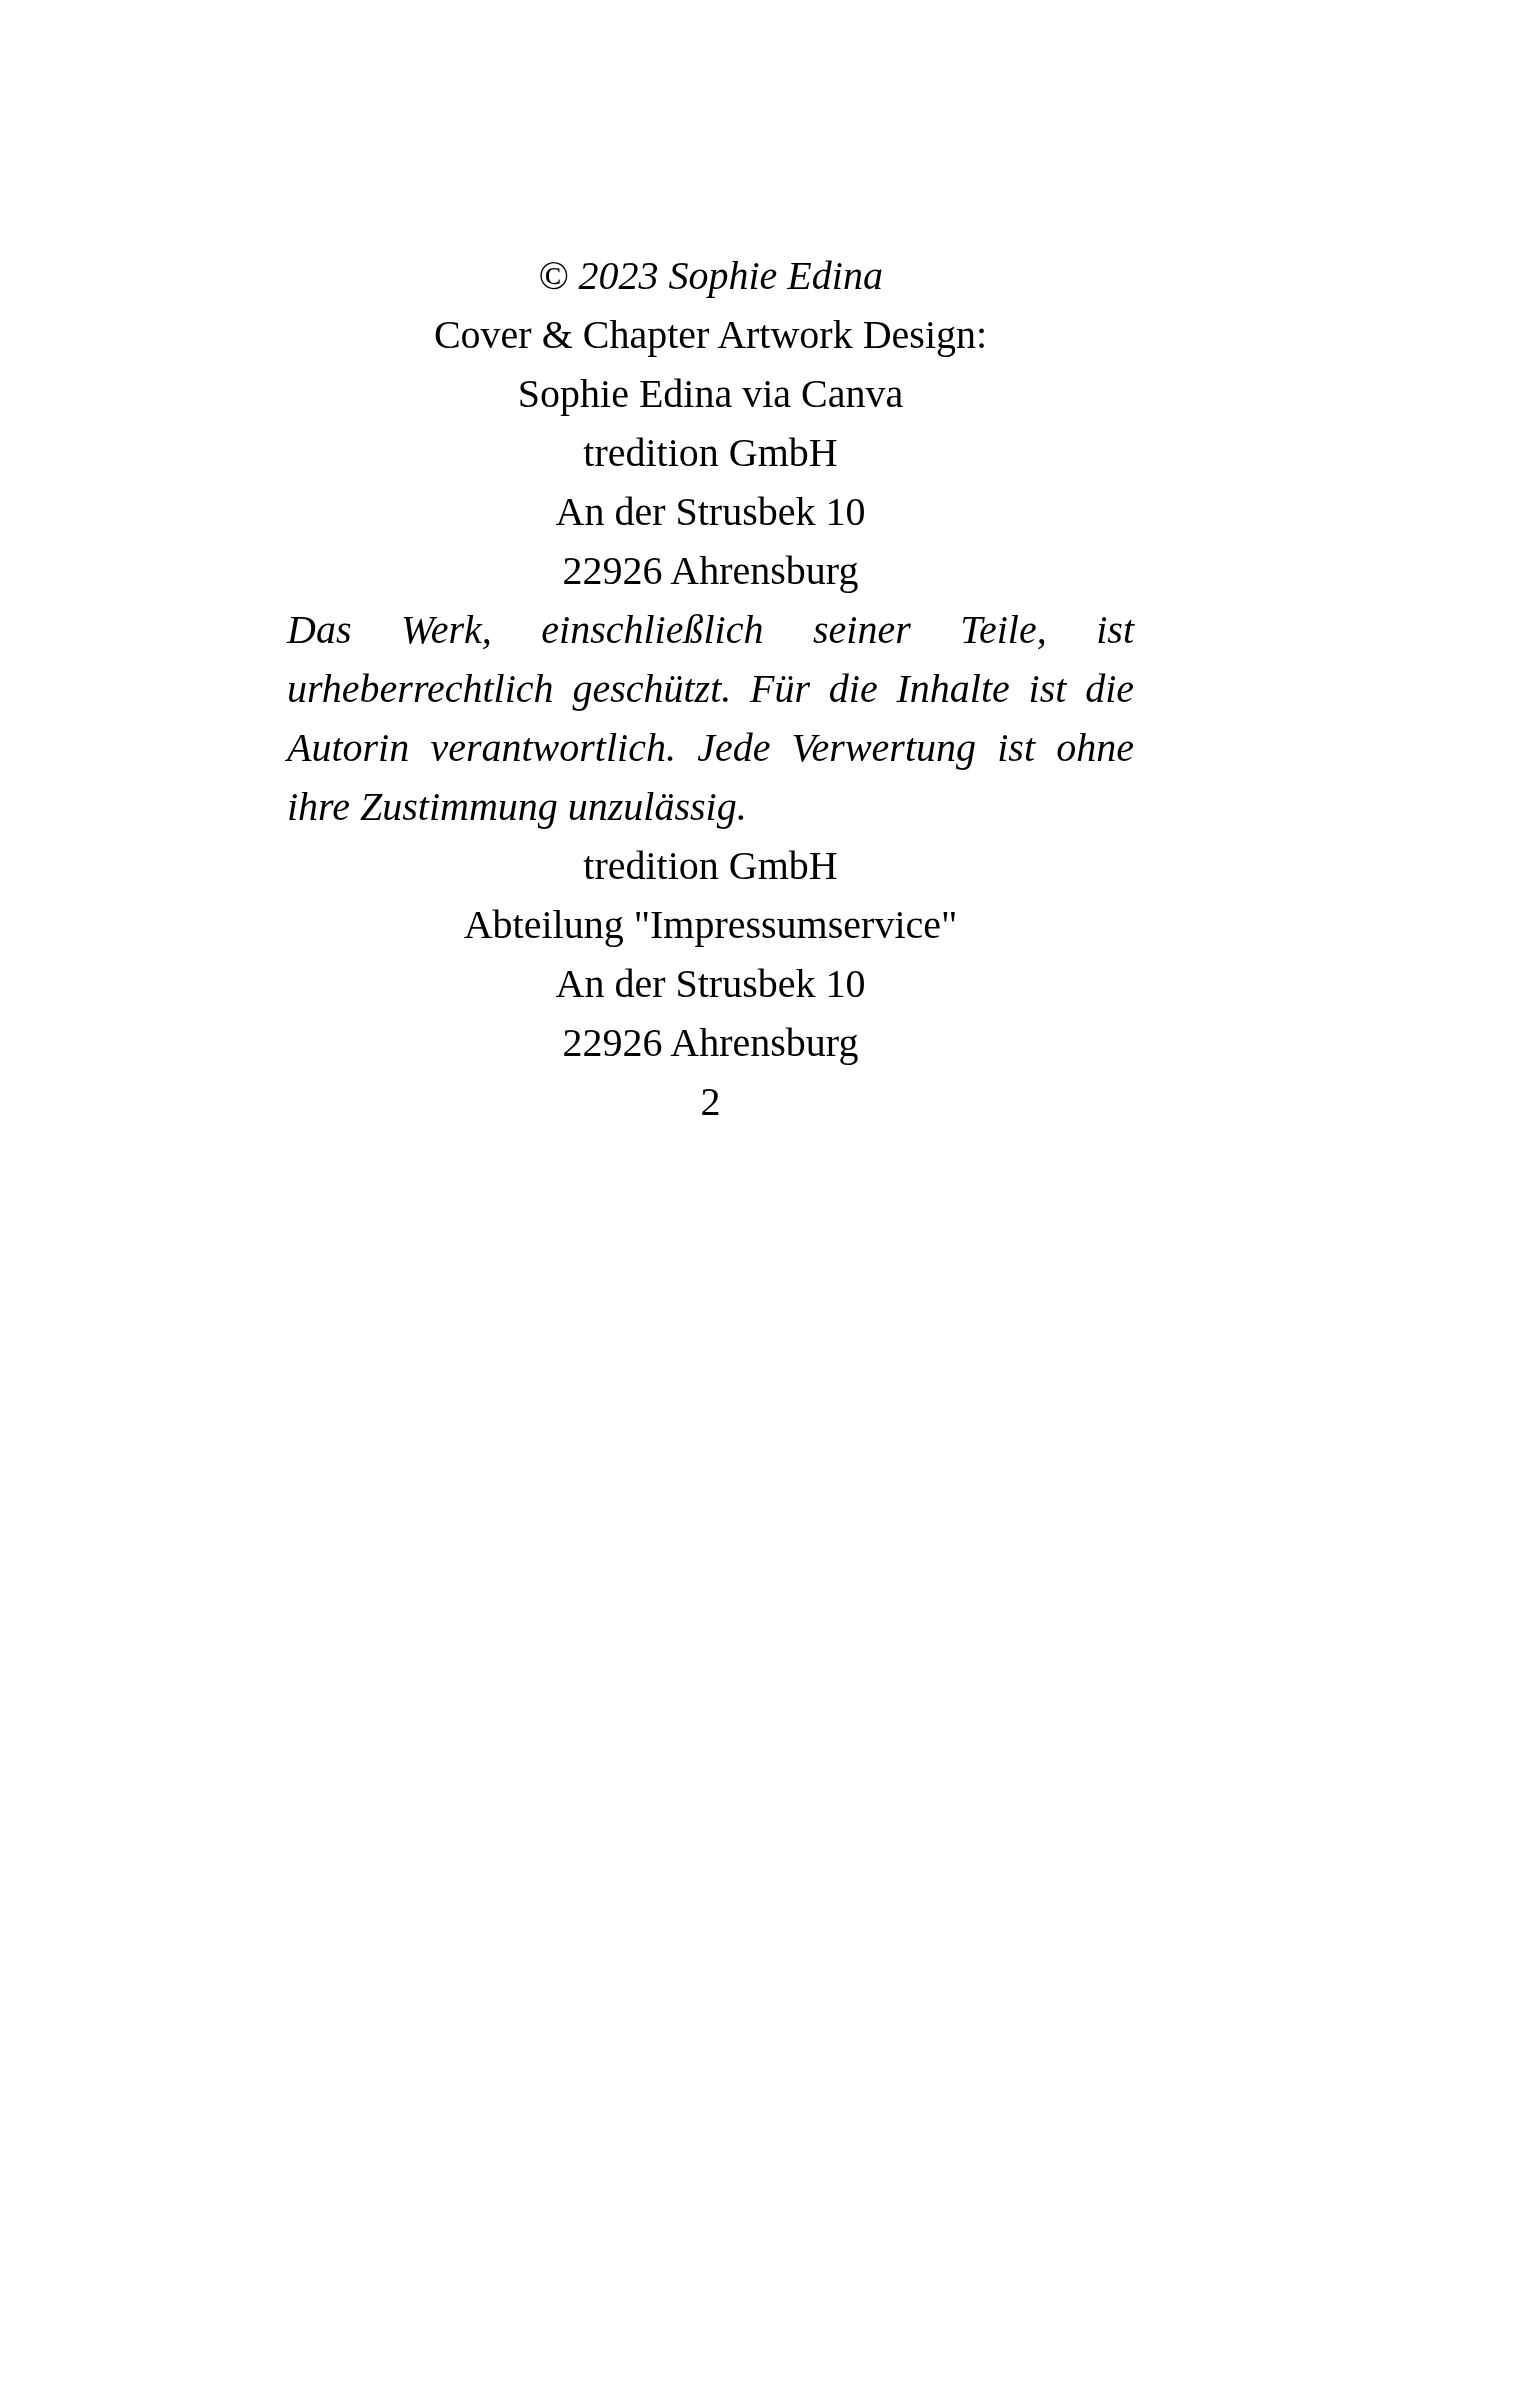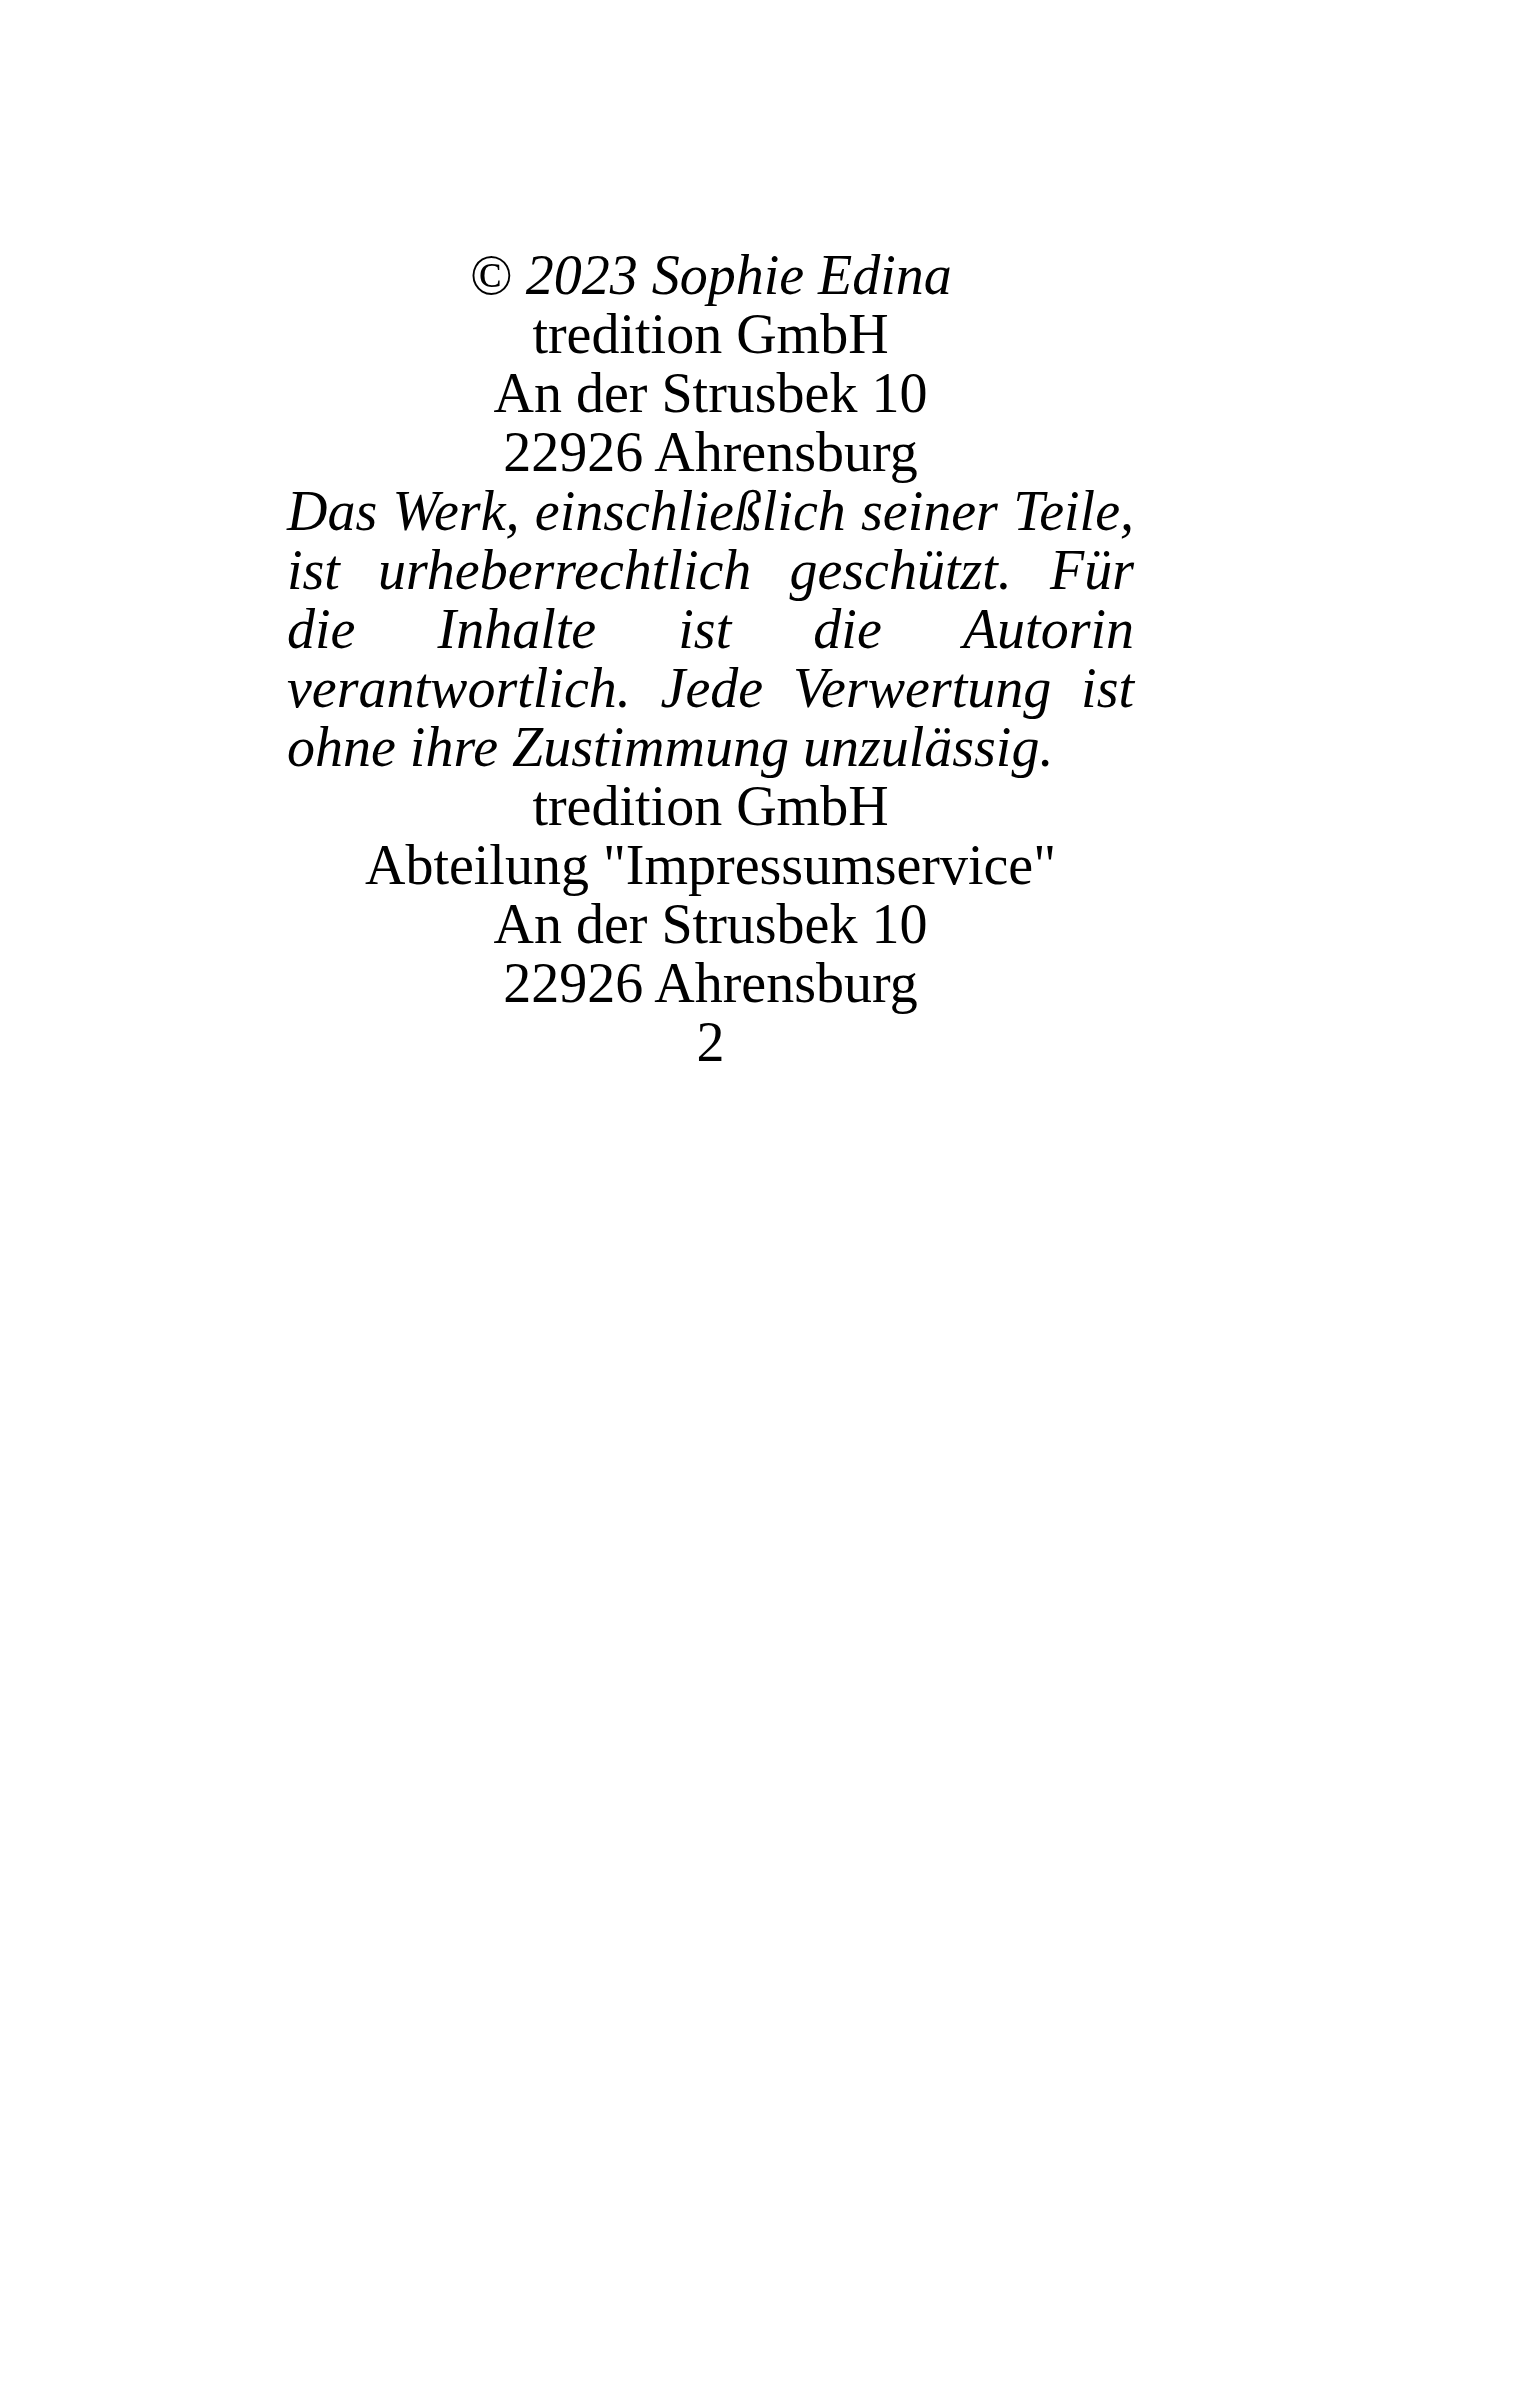--- a/index.html
+++ b/index.html
@@ -7,21 +7,21 @@
     padding: 0;
     background: #ffffff;
   }
   .page {
     position: relative;
     width: 1312px;
     height: 2401px;
     background: #ffffff;
     color: #000000;
     font-family: "Liberation Serif", serif;
-    font-size: 56px;
+    font-size: 40px;
     line-height: 59px;
     overflow: hidden;
   }
   .column {
     position: absolute;
     left: 287px;
     top: 0;
     width: 847px;
     padding-top: 246px;
   }
@@ -50,20 +50,24 @@
 </style>
 </head>
 <body>
 
 <div class="page">
   <div class="column">
 
     <p class="centered italic">© 2023 Sophie Edina</p>
 
 
+    <p class="centered block-artwork">
+      <span class="ln">Cover &amp; Chapter Artwork Design:</span>
+      <span class="ln">Sophie Edina via Canva</span>
+    </p>
 
     <p class="centered block-druck">
     </p>
 
     <p class="centered block-publisher">
       <span class="ln">tredition GmbH</span>
       <span class="ln">An der Strusbek 10</span>
       <span class="ln">22926 Ahrensburg</span>
     </p>
 

